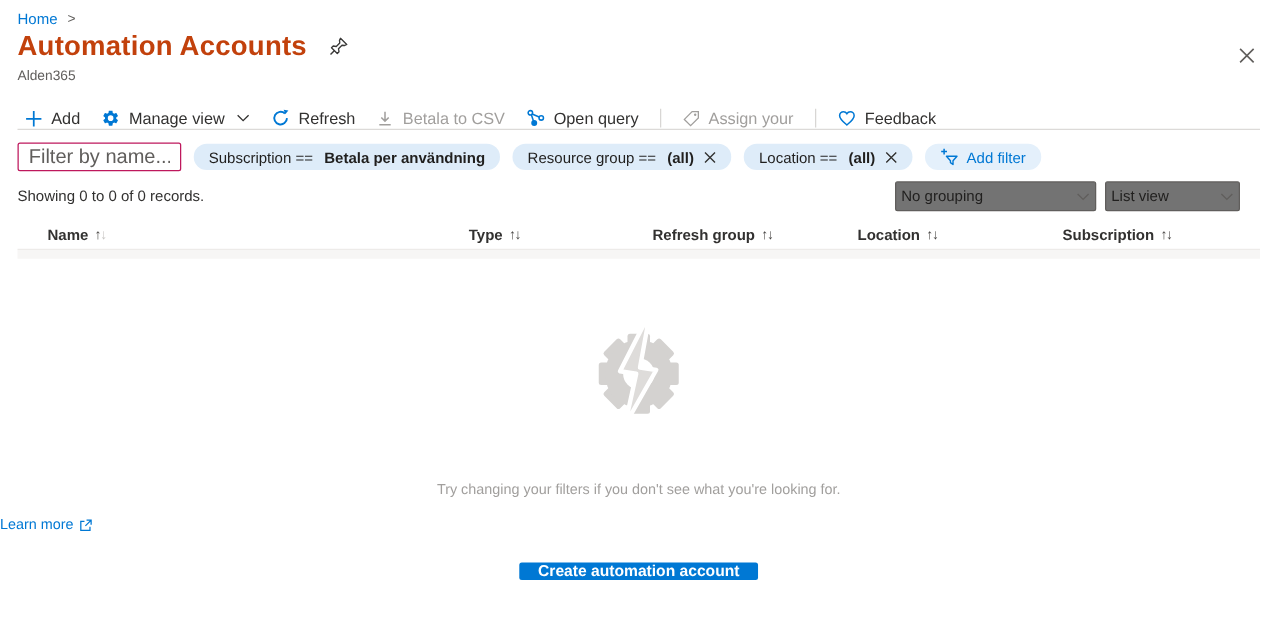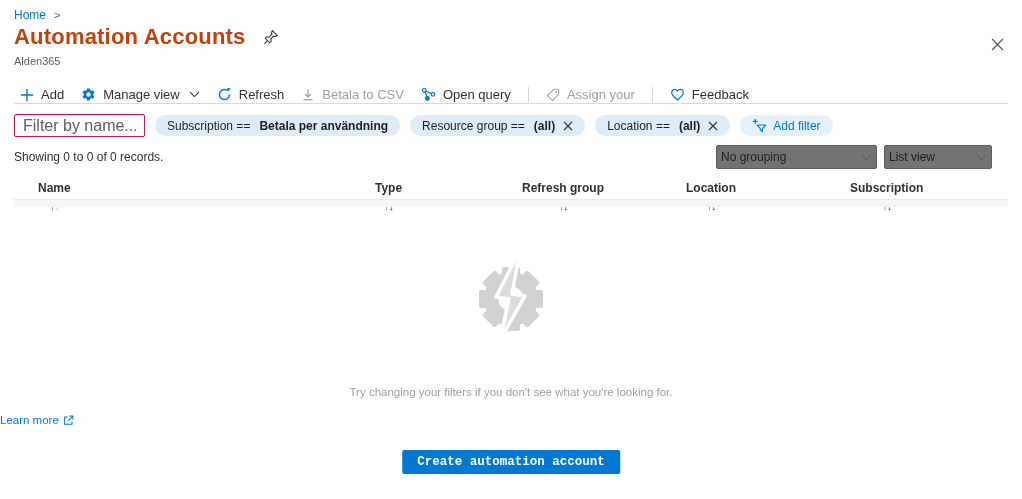--- a/index.html
+++ b/index.html
@@ -38,33 +38,33 @@
   .pill.addf { color:#0078d4; background:#e4f0fb; gap:6px; }
   
   .records { position:absolute; top:150px; left:14px; font-size:12px; color:#323130; }
   .dropdown { position:absolute; top:145px; height:24px; border:1px solid #605e5c; border-radius:2px; background:#737373;
         display:flex; align-items:center; justify-content:space-between; padding:0 4px; font-family:inherit;
         font-size:12px; color:#201f1e; cursor:pointer; }
   .dd-grouping { left:716px; width:161px; }
   .dd-view { left:884px; width:108px; }
   
   .thead { position:absolute; top:181px; left:0; right:0; height:18px; font-size:12px; font-weight:700; color:#323130; }
-  .th { position:absolute; display:inline-flex; align-items:center; gap:5px; cursor:pointer;flex-direction:column; }
+  .th { position:absolute; display:inline-flex; align-items:center; gap:5px; cursor:pointer; }
   .arrows { font-weight:400; font-size:11px; color:#484644; letter-spacing:-1px; }
   .arrows .dim { color:#c8c6c4; }
   .thead-line { position:absolute; top:199px; left:14px; right:14px; height:1px; background:#edebe9; }
   .thead-band { position:absolute; top:200px; left:14px; right:14px; height:7px; background:#f7f6f5; }
   
   .empty-icon { position:absolute; top:246px; left:50%; transform:translateX(-50%); }
   .empty-title { position:absolute; top:359px; width:100%; text-align:center; font-size:14px; color:#a19f9d; }
   .empty-sub { position:absolute; top:386px; width:100%; text-align:center; font-size:11.5px; color:#a19f9d; }
   .empty-link-row { position:absolute; top:410px; width:100%; }
   .learn-link { display:inline-flex; align-items:center; gap:4px; font-size:11.5px; color:#0078d4; text-decoration:none; cursor:pointer; }
-  .create-btn { position:absolute; top:450px; left:50%; transform:translateX(-50%); height:24px; padding:0 15px;
-        background:#0078d4; color:#fff; border:none; border-radius:2px; font-family:Liberation Mono, monospace; font-size:12.5px;
+  .create-btn { position:absolute; top:450px; left:50%; transform:translateX(-50%); height:14px; padding:0 15px;
+        background:#0078d4; color:#fff; border:none; border-radius:2px; font-family:Liberation Sans, sans-serif; font-size:12.5px;
         font-weight:700; cursor:pointer; white-space:nowrap; }
 </style>
 </head>
 <body>
 
 <div class="canvas">
 
   <div class="breadcrumb">
     <a>Home</a>
     <span class="crumb-sep">&gt;</span>

